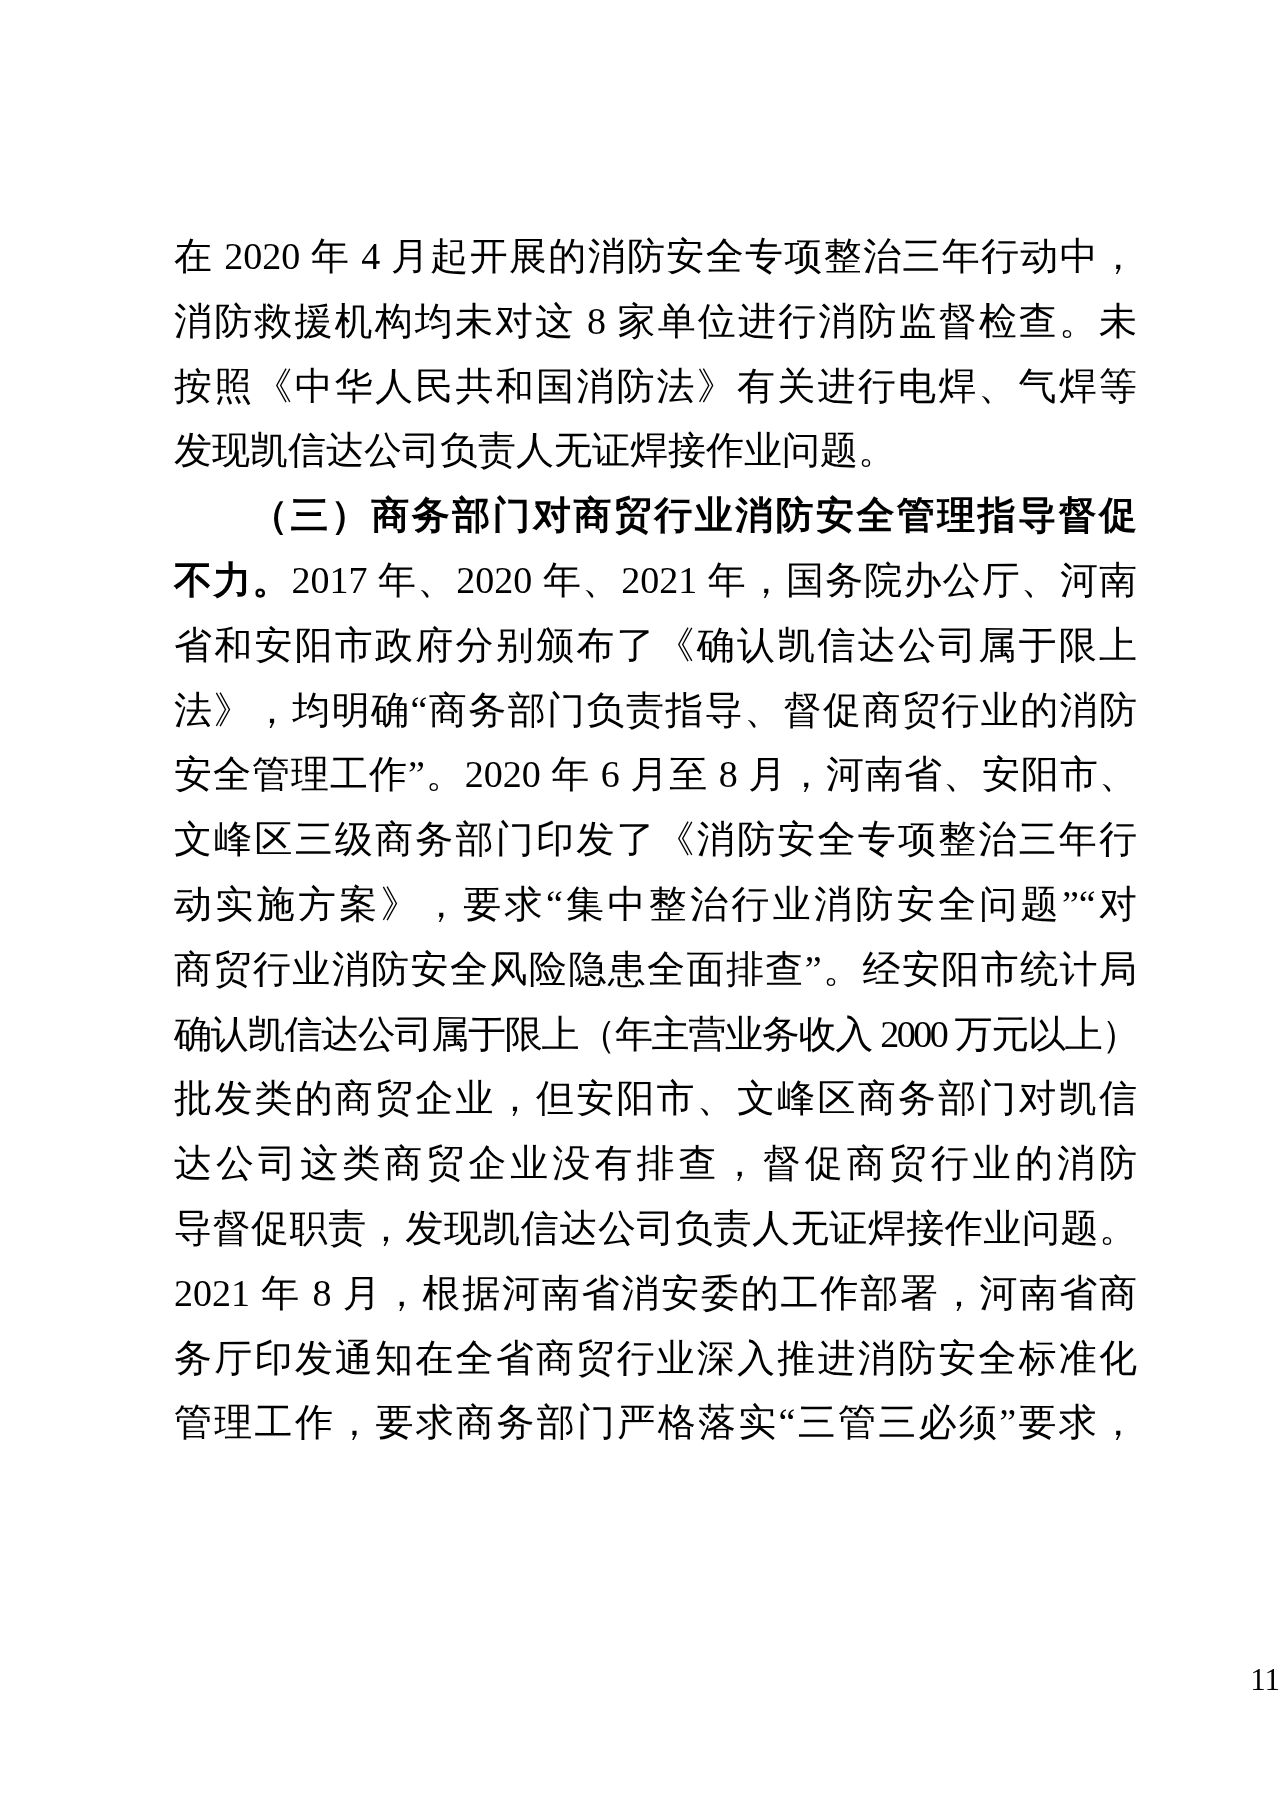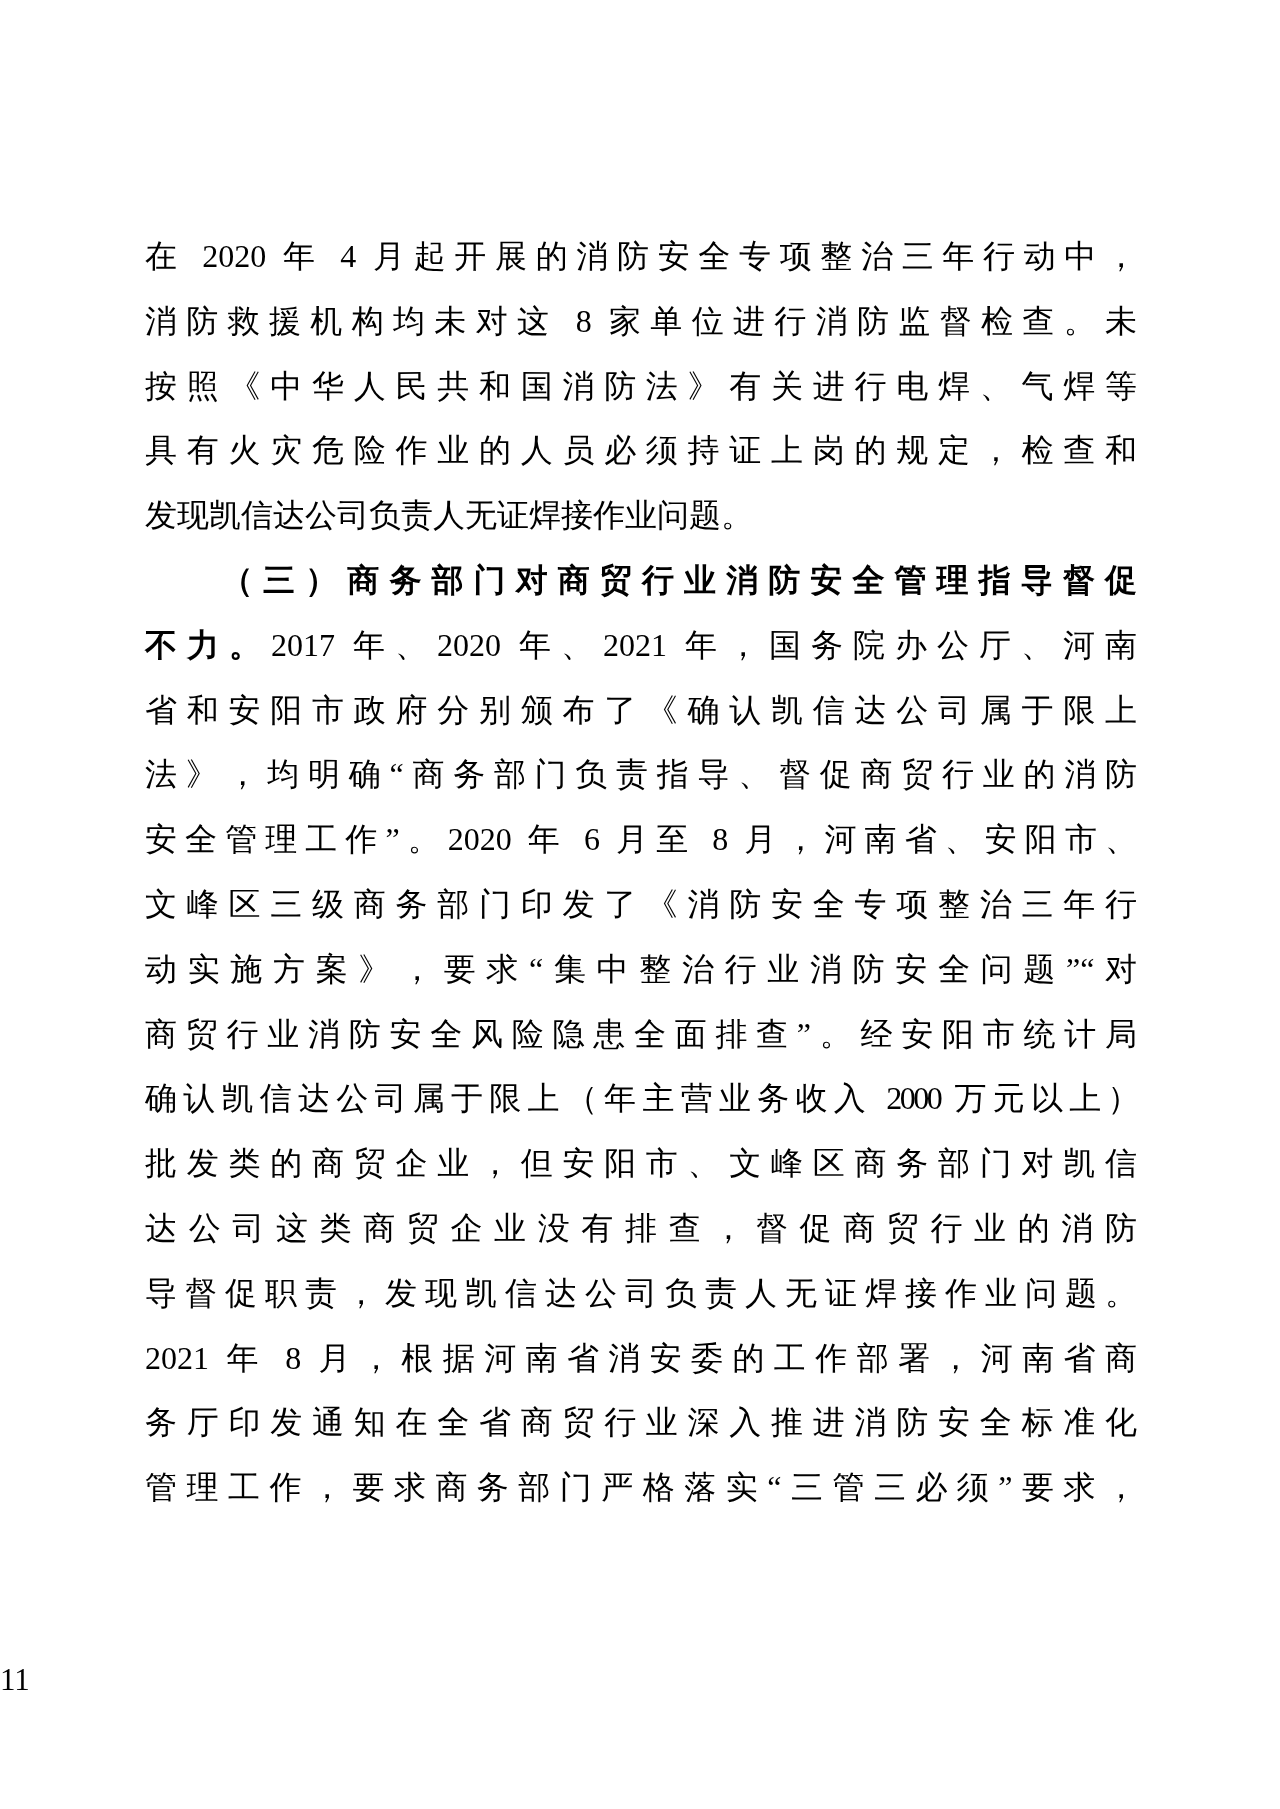--- a/index.html
+++ b/index.html
@@ -16,61 +16,61 @@
     font-family: "Liberation Serif", "DejaVu Serif", serif;
     overflow: hidden;
   }
   .content {
     position: absolute;
     left: 145px;
     top: 224px;
     width: 992px;
   }
   .line {
-    font-size: 32px;
+    font-size: 38px;
     line-height: 64.8px;
     white-space: normal;
     text-align: justify;
     text-align-last: justify;
     text-justify: inter-character;
     color: #000000;
+    margin-left: 29px;
   }
   .line.para-end {
     text-align-last: left;
   }
   .line.indent {
     padding-left: 76px;
   }
   .line.tight {
     letter-spacing: -2.5px;
   }
   .b {
     font-weight: 700;
   }
   .page-number {
     position: absolute;
     top: 1660px;
     left: 0;
     width: 100%;
-    text-align: left;
+    text-align: right;
     font-size: 31px;
     line-height: 40px;
     color: #000000;
   }
 </style>
 </head>
 <body>
 
 <div class="page">
   <div class="content">
 
     <div class="line">在 2020 年 4 月起开展的消防安全专项整治三年行动中，</div>
     <div class="line">消防救援机构均未对这 8 家单位进行消防监督检查。未</div>
     <div class="line">按照《中华人民共和国消防法》有关进行电焊、气焊等</div>
-    <div class="line">具有火灾危险作业的人员必须持证上岗的规定，检查和</div>
     <div class="line para-end">发现凯信达公司负责人无证焊接作业问题。</div>
 
     <div class="line indent b">（三）商务部门对商贸行业消防安全管理指导督促</div>
 
     <div class="line"><span class="b">不力。</span><span>2017 年、2020 年、2021 年，国务院办公厅、河南</span></div>
 
     <div class="line">省和安阳市政府分别颁布了《确认凯信达公司属于限上</div>
     <div class="line">法》，均明确“商务部门负责指导、督促商贸行业的消防</div>
     <div class="line">安全管理工作”。2020 年 6 月至 8 月，河南省、安阳市、</div>
     <div class="line">文峰区三级商务部门印发了《消防安全专项整治三年行</div>

